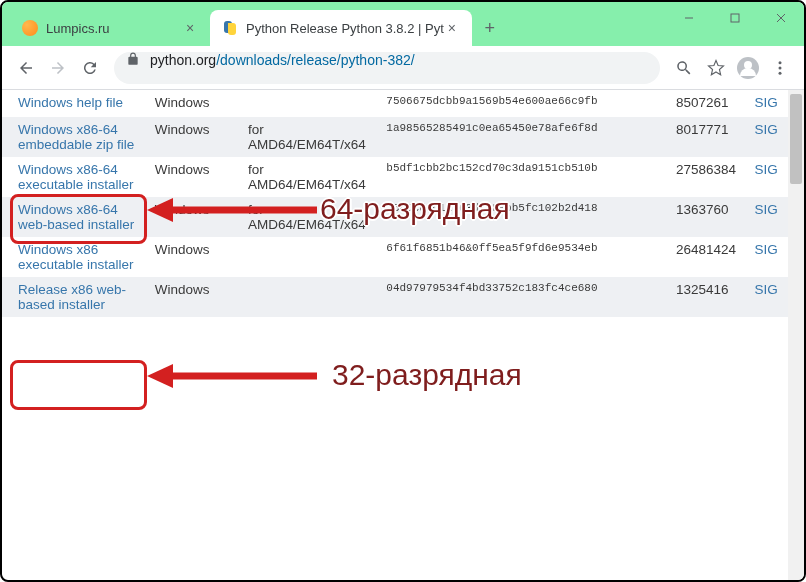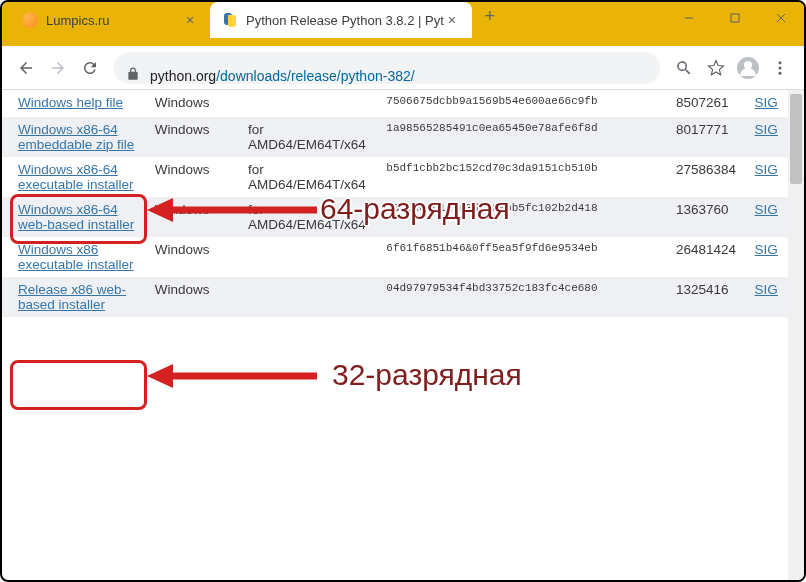--- a/index.html
+++ b/index.html
@@ -1,49 +1,49 @@
 <!DOCTYPE html>
 <html><head>
 <meta charset="utf-8">
 <style>
 *{margin:0;padding:0;box-sizing:border-box;font-family:Arial,sans-serif}
 body{background:#fff;width:806px;height:582px;position:relative;border:2px solid #000;border-radius:8px;overflow:hidden}
-.titlebar{height:44px;background:#eab308;display:flex;padding-left:8px;position:relative}
+.titlebar{height:44px;background:#86efac;display:flex;align-items:flex-end;padding-left:8px;position:relative}
 .tab{height:36px;display:flex;align-items:center;padding:0 12px;font-size:13px;color:#3c4043;border-top-left-radius:8px;border-top-right-radius:8px;min-width:200px;position:relative}
 .tab.active{background:#fff}
 .tab-icon{width:16px;height:16px;margin-right:8px;flex-shrink:0}
 .tab-title{flex:1;white-space:nowrap;overflow:hidden;text-overflow:ellipsis}
 .tab-close{width:16px;height:16px;display:flex;align-items:center;justify-content:center;color:#5f6368;cursor:pointer;font-size:14px}
 .new-tab{width:28px;height:28px;display:flex;align-items:center;justify-content:center;color:#5f6368;cursor:pointer;font-size:18px;margin-left:4px;margin-bottom:4px}
 .win-controls{position:absolute;right:0;top:0;display:flex;height:32px}
 .win-btn{width:46px;display:flex;align-items:center;justify-content:center;color:#5f6368;cursor:pointer}
 .toolbar{height:44px;background:#fff;display:flex;align-items:center;padding:0 8px;border-bottom:1px solid #dadce0}
 .nav-btn{width:32px;height:32px;display:flex;align-items:center;justify-content:center;color:#5f6368;cursor:pointer;border-radius:50%}
 .nav-btn.disabled{color:#bdc1c6}
-.omnibox{flex:1;height:32px;background:#f1f3f4;border-radius:16px;display:flex;align-items:flex-end;padding:0 12px;margin:0 8px;font-size:14px;color:#202124}
+.omnibox{flex:1;height:32px;background:#f1f3f4;border-radius:16px;display:flex;align-items:flex-start;padding:0 12px;margin:0 8px;font-size:14px;color:#202124}
 .omnibox .lock{margin-right:10px;color:#5f6368}
 .omnibox .domain{color:#202124}
 .omnibox .path{color:#0369a1}
 .content{position:relative;height:calc(100% - 88px);overflow:hidden}
 .scrollbar{position:absolute;right:0;top:0;width:16px;height:100%;background:#f1f1f1}
 .scroll-thumb{position:absolute;right:2px;top:4px;width:12px;height:90px;background:#c1c1c1;border-radius:2px}
 .scroll-arrow{position:absolute;right:0;width:16px;height:16px;display:flex;align-items:center;justify-content:center;color:#606060;font-size:10px}
 .scroll-arrow.up{top:0}
 table{width:calc(100% - 16px);border-collapse:collapse;font-size:13.5px}
 tr{height:27px}
 tr:nth-child(odd){background:#fff}
 tr:nth-child(even){background:#eef0f3}
 td{padding:5px 8px;vertical-align:top;color:#3a3a3a}
 td:nth-child(1){width:140px;padding-left:16px}
 td:nth-child(2){width:90px}
 td:nth-child(3){width:130px}
 td:nth-child(4){width:280px;font-family:Liberation Mono, monospace;font-size:11px}
 td:nth-child(5){width:75px}
 td:nth-child(6){width:40px}
-td a{color:#3776ab;text-decoration:underline;text-decoration-thickness:1px}
+td a{color:#3776ab;text-decoration-thickness:1px}
 .annot{position:absolute;font-size:30px;font-weight:normal;color:#7f1d1d;text-shadow:-1px -1px 0 #fff,1px -1px 0 #fff,-1px 1px 0 #fff,1px 1px 0 #fff,-2px 0 0 #fff,2px 0 0 #fff,0 -2px 0 #fff,0 2px 0 #fff;pointer-events:none;white-space:nowrap}
 .highlight-box{position:absolute;border:3px solid #d32020;border-radius:8px;pointer-events:none}
 .arrow-svg{position:absolute;pointer-events:none}
 .orange-circle{width:16px;height:16px;border-radius:50%;background:radial-gradient(circle at 30% 30%,#ffb84d,#ff8c1a)}
 .python-logo{width:16px;height:16px;position:relative}
 .python-logo::before{content:'';position:absolute;width:8px;height:12px;background:#3776ab;border-radius:3px 3px 0 3px;left:2px;top:1px}
 .python-logo::after{content:'';position:absolute;width:8px;height:12px;background:#ffd43b;border-radius:0 3px 3px 3px;right:2px;bottom:1px}
 </style>
 </head>
 <body>

